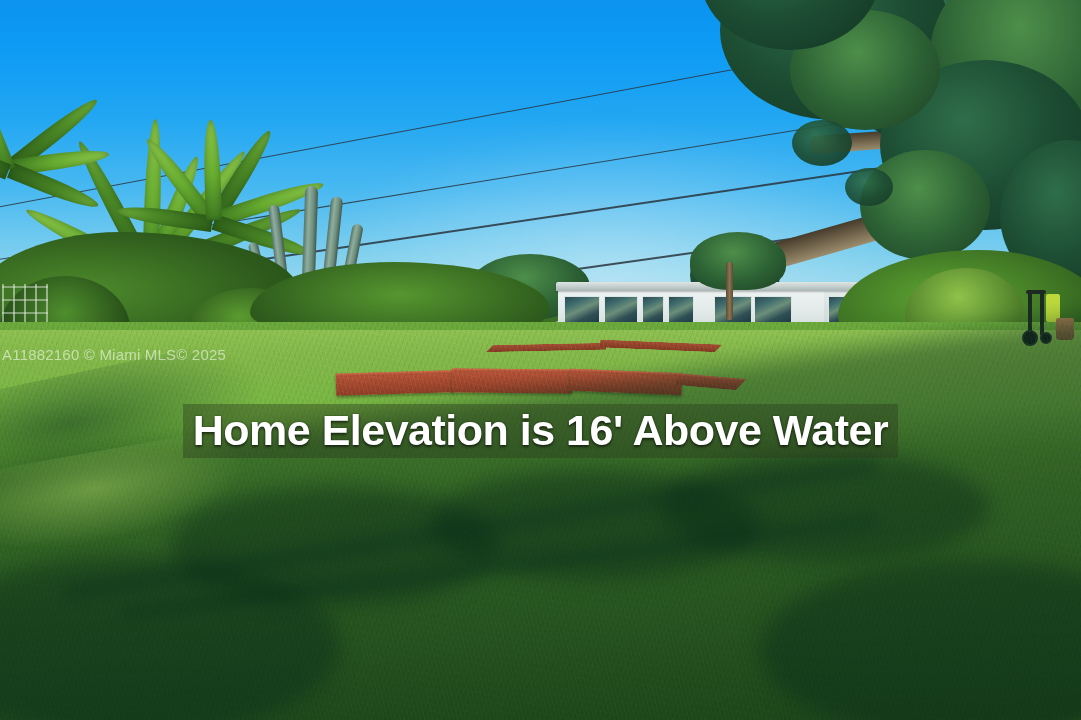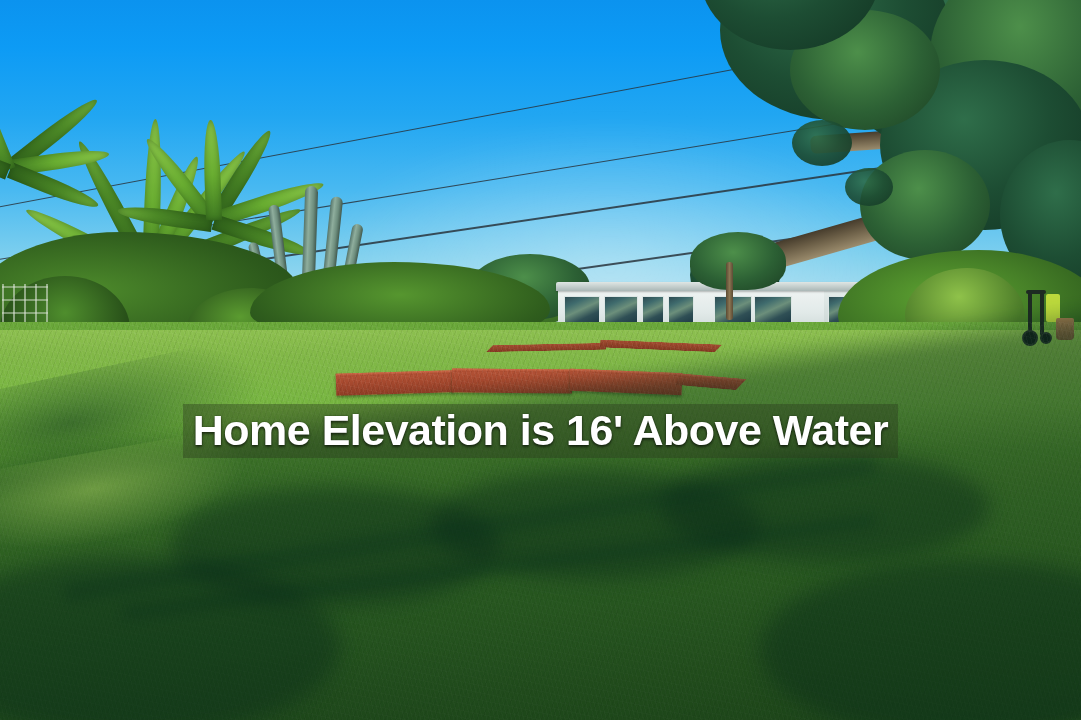--- a/index.html
+++ b/index.html
@@ -393,20 +393,21 @@
   <div class="shadow-lobe" style="left:660px; top:452px; width:330px; height:110px;"></div>
   <div class="shadow-strip" style="left:60px; top:520px; width:820px; height:18px; transform:rotate(-9deg);"></div>
   <div class="shadow-strip" style="left:120px; top:560px; width:760px; height:14px; transform:rotate(-7deg);"></div>
   <div class="shadow-lobe" style="left:-80px; top:556px; width:420px; height:180px;"></div>
   <div class="shadow-lobe" style="left:760px; top:560px; width:420px; height:180px;"></div>
 
   <div style="position:absolute;left:-10px;top:448px;width:260px;height:90px;
               background:radial-gradient(ellipse at 40% 40%, rgba(190,226,108,.40), rgba(190,226,108,0) 70%);
               transform:rotate(-10deg);"></div>
 
+  <div class="watermark">A11882160 © Miami MLS© 2025</div>
 
   <div class="overlay-text">
     <div class="ot-row">
       <span class="ot-line">Home Elevation is 16' Above Water</span>
     </div>
   </div>
 
 </div>
 
 </body></html>

